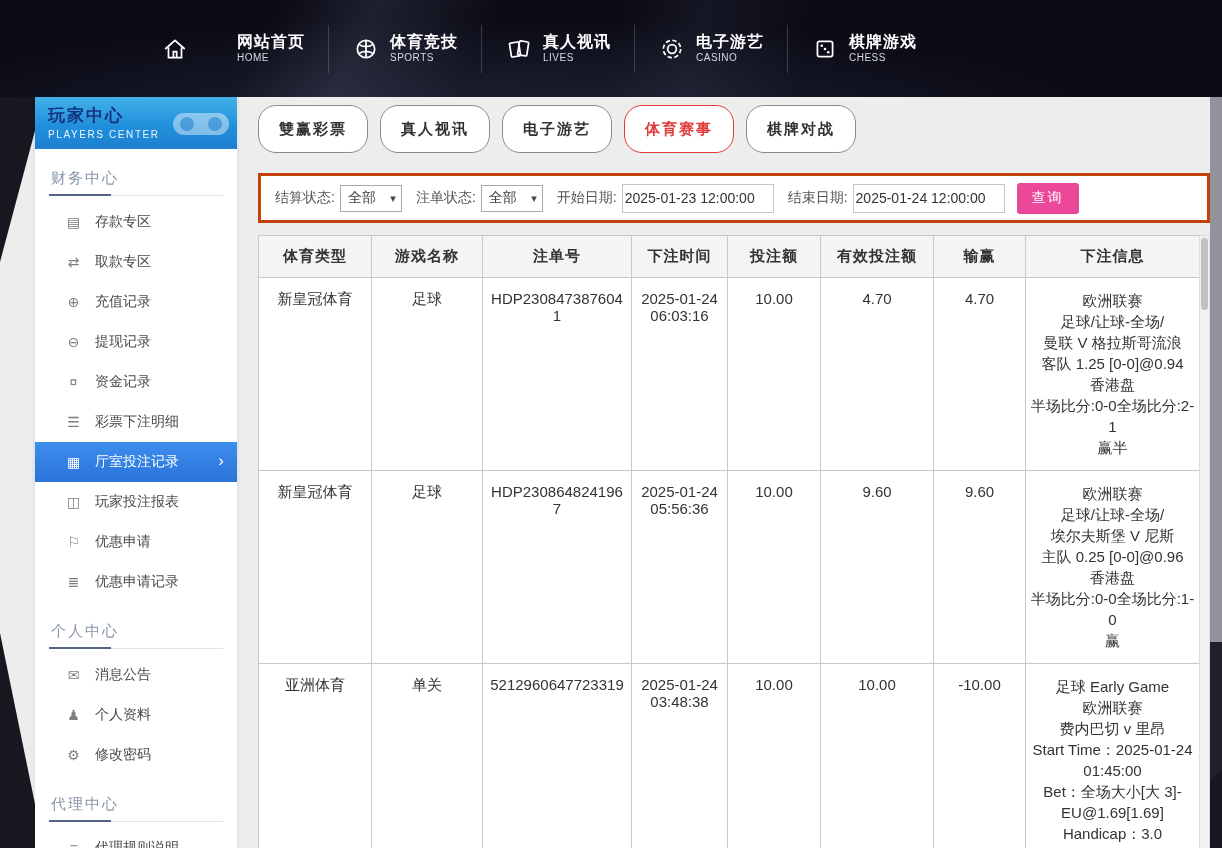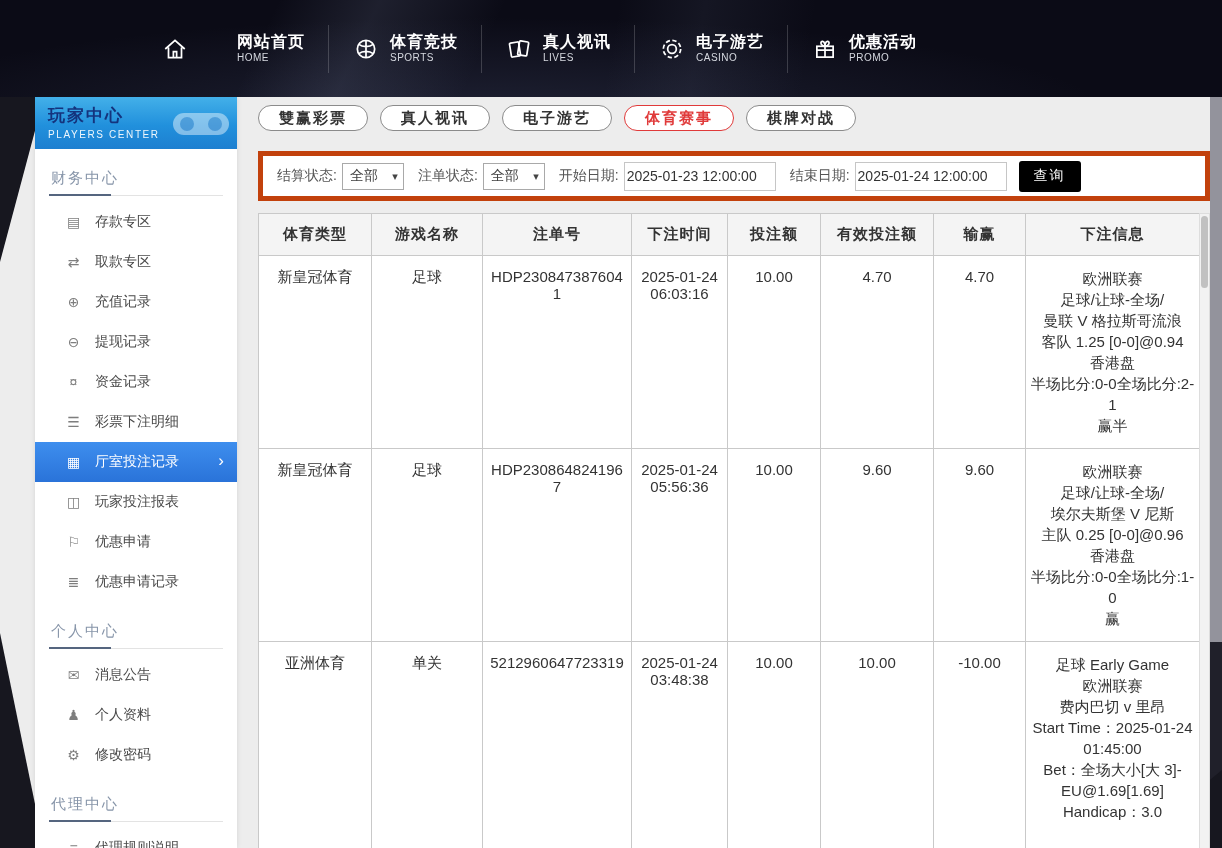--- a/index.html
+++ b/index.html
@@ -48,36 +48,36 @@
   .menu li { height:40px; display:flex; align-items:center; padding-left:30px; gap:13px;
     color:#4a4a4a; font-size:14px; cursor:pointer; }
   .menu li .mi { width:17px; text-align:center; color:#7e7e7e; font-size:14px; }
   .menu li.active { background:linear-gradient(180deg,#3e8eee,#2a73d9); color:#fff; position:relative; }
   .menu li.active .mi { color:#fff; }
   .menu li.active::after { content:"›"; position:absolute; right:13px; top:9px; color:#fff; font-size:17px; }
 
   
   .main { position:absolute; left:258px; top:0; width:952px; height:751px; z-index:2; }
   .tabs { display:flex; gap:12px; margin-top:8px; }
-  .tab { border:1px solid #8b8b8b; border-radius:18px; background:#fff; height:26px; min-width:101px;
+  .tab { border:1px solid #8b8b8b; border-radius:18px; background:#fff; height:48px; min-width:101px;
     display:flex; align-items:center; justify-content:center; padding:0 20px;
     font-size:15px; font-weight:bold; color:#333; letter-spacing:2px; cursor:pointer; }
   .tab.active { color:#e03a3a; border-color:#e03a3a; }
 
-  .filterbar { margin-top:20px; background:#fff; border:5px solid #c2410c; height:50px;
+  .filterbar { margin-top:20px; background:#fff; border:3px solid #c2410c; height:50px;
     display:flex; align-items:center; padding:0 14px; font-size:14px; color:#555; }
   .flabel { margin-left:14px; }
   .flabel:first-child { margin-left:0; }
   .selectbox { margin-left:5px; min-width:62px; height:27px; border:1px solid #a9a9a9; background:#fff;
     display:inline-flex; align-items:center; justify-content:space-between; padding:0 5px 0 7px;
     color:#404040; cursor:pointer; }
   .selectbox::after { content:"▾"; font-size:11px; color:#444; margin-left:6px; }
   .dinput { margin-left:5px; width:152px; height:29px; border:1px solid #c6c6c6; font-size:14px;
     color:#333; font-family:inherit; }
-  .qbtn { margin-left:12px; background:#000000; color:#fff; border:none; border-radius:3px;
+  .qbtn { margin-left:12px; background:#ec4899; color:#fff; border:none; border-radius:3px;
     height:31px; padding:0 15px; font-size:14px; letter-spacing:2px; cursor:pointer; }
 
   .table-wrap { margin-top:12px; position:relative; background:#fff; }
   table { border-collapse:collapse; width:941px; table-layout:fixed; font-size:15px; color:#333; }
   th { background:#f4f4f4; font-weight:bold; border:1px solid #c9c9c9; padding:11px 4px; letter-spacing:1px; }
   td { border:1px solid #c9c9c9; vertical-align:top; text-align:center; padding:12px 4px; background:#fff; }
   .row-tall { height:187px; }
   .row-last { height:330px; }
   .cell-order { word-break:break-all;text-align:center; }
   .cell-info { white-space:pre-line; overflow-wrap:anywhere; line-height:21px; padding:12px 3px; }
@@ -136,33 +136,35 @@
             <circle cx="12" cy="12" r="4"></circle>
           </svg>
       </span>
       <span class="nav-text">
           <span class="nav-zh">电子游艺</span>
           <span class="nav-en">CASINO</span>
         </span>
     </div>
 
 
-
-    <div class="nav-item">
-      <span class="nav-ic">
-        <svg width="26" height="26" viewBox="0 0 24 24">
-            <rect x="4.5" y="9.5" width="15" height="10"></rect>
-            <path d="M12 9.5 V19.5 M4.5 13 H19.5 M12 9.5 C8.5 9.5 7 5.5 9.5 5 C12 4.6 12 9.5 12 9.5 C12 9.5 12 4.6 14.5 5 C17 5.5 15.5 9.5 12 9.5 Z"></path>
-          </svg>
-      </span>
-      <span class="nav-text">
-          <span class="nav-zh">优惠活动</span>
-          <span class="nav-en">PROMO</span>
-        </span>
-    </div>
+    <div class="nav-item">
+      <span class="nav-ic">
+        <svg width="26" height="26" viewBox="0 0 24 24">
+            <rect x="5" y="5" width="14" height="14" rx="2"></rect>
+            <circle cx="9" cy="9" r="1.2" fill="#fff" stroke="none"></circle>
+            <circle cx="12" cy="12" r="1.2" fill="#fff" stroke="none"></circle>
+            <circle cx="15" cy="15" r="1.2" fill="#fff" stroke="none"></circle>
+          </svg>
+      </span>
+      <span class="nav-text">
+          <span class="nav-zh">棋牌游戏</span>
+          <span class="nav-en">CHESS</span>
+        </span>
+    </div>
+
 
   </nav>
 </header>
 
 <div class="content-bg">
   <div class="deco deco-tl"></div>
   <div class="deco deco-bl"></div>
   <div class="deco deco-br"></div>
   <div class="right-strip-top"></div>
   <div class="right-strip-bot"></div>

